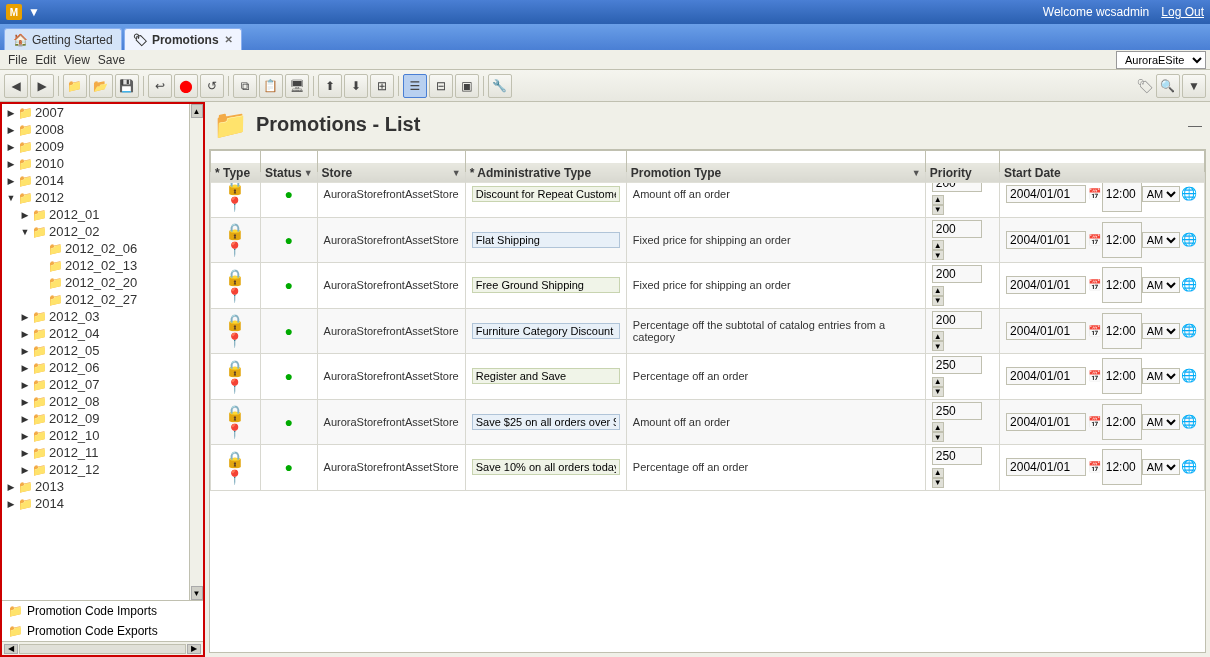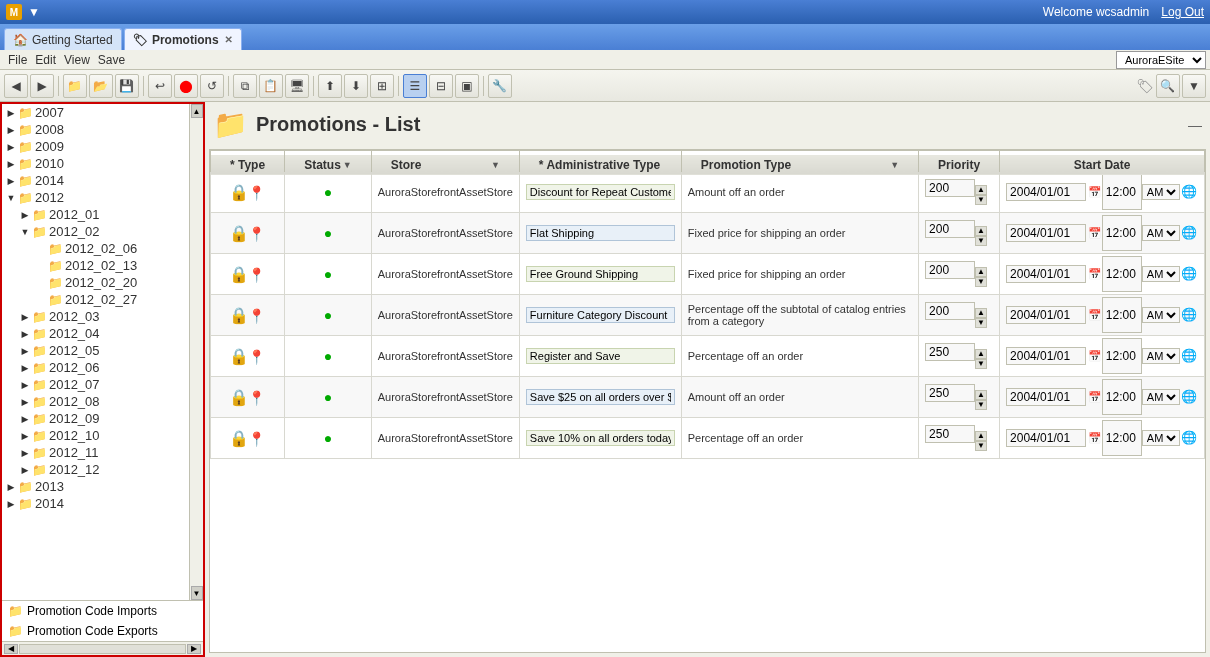--- a/index.html
+++ b/index.html
@@ -150,28 +150,28 @@
       overflow: auto;
     }
     .data-table {
       width: 100%;
       border-collapse: collapse;
       min-width: 900px;
     }
     .data-table th {
       background: linear-gradient(to bottom, #e8e8e0, #d8d8d0);
       border: 1px solid #c0c0b0;
-      padding: 3px 19px;
-      text-align: center;
+      padding: 3px 4px;
+      text-align: left;
       font-size: 11px;
       font-weight: bold;
       color: #333;
       white-space: nowrap;
       position: sticky;
-      top: 4px;
+      top: 12px;
     }
     .data-table td {
       border: 1px solid #d8d8d0;
       padding: 2px 6px;
       font-size: 11px;
       color: #333;
       vertical-align: middle;
     }
     .data-table tr:nth-child(even) td { background: #f8f8f8; }
     .status-green { color: #00aa00; font-size: 14px; }

